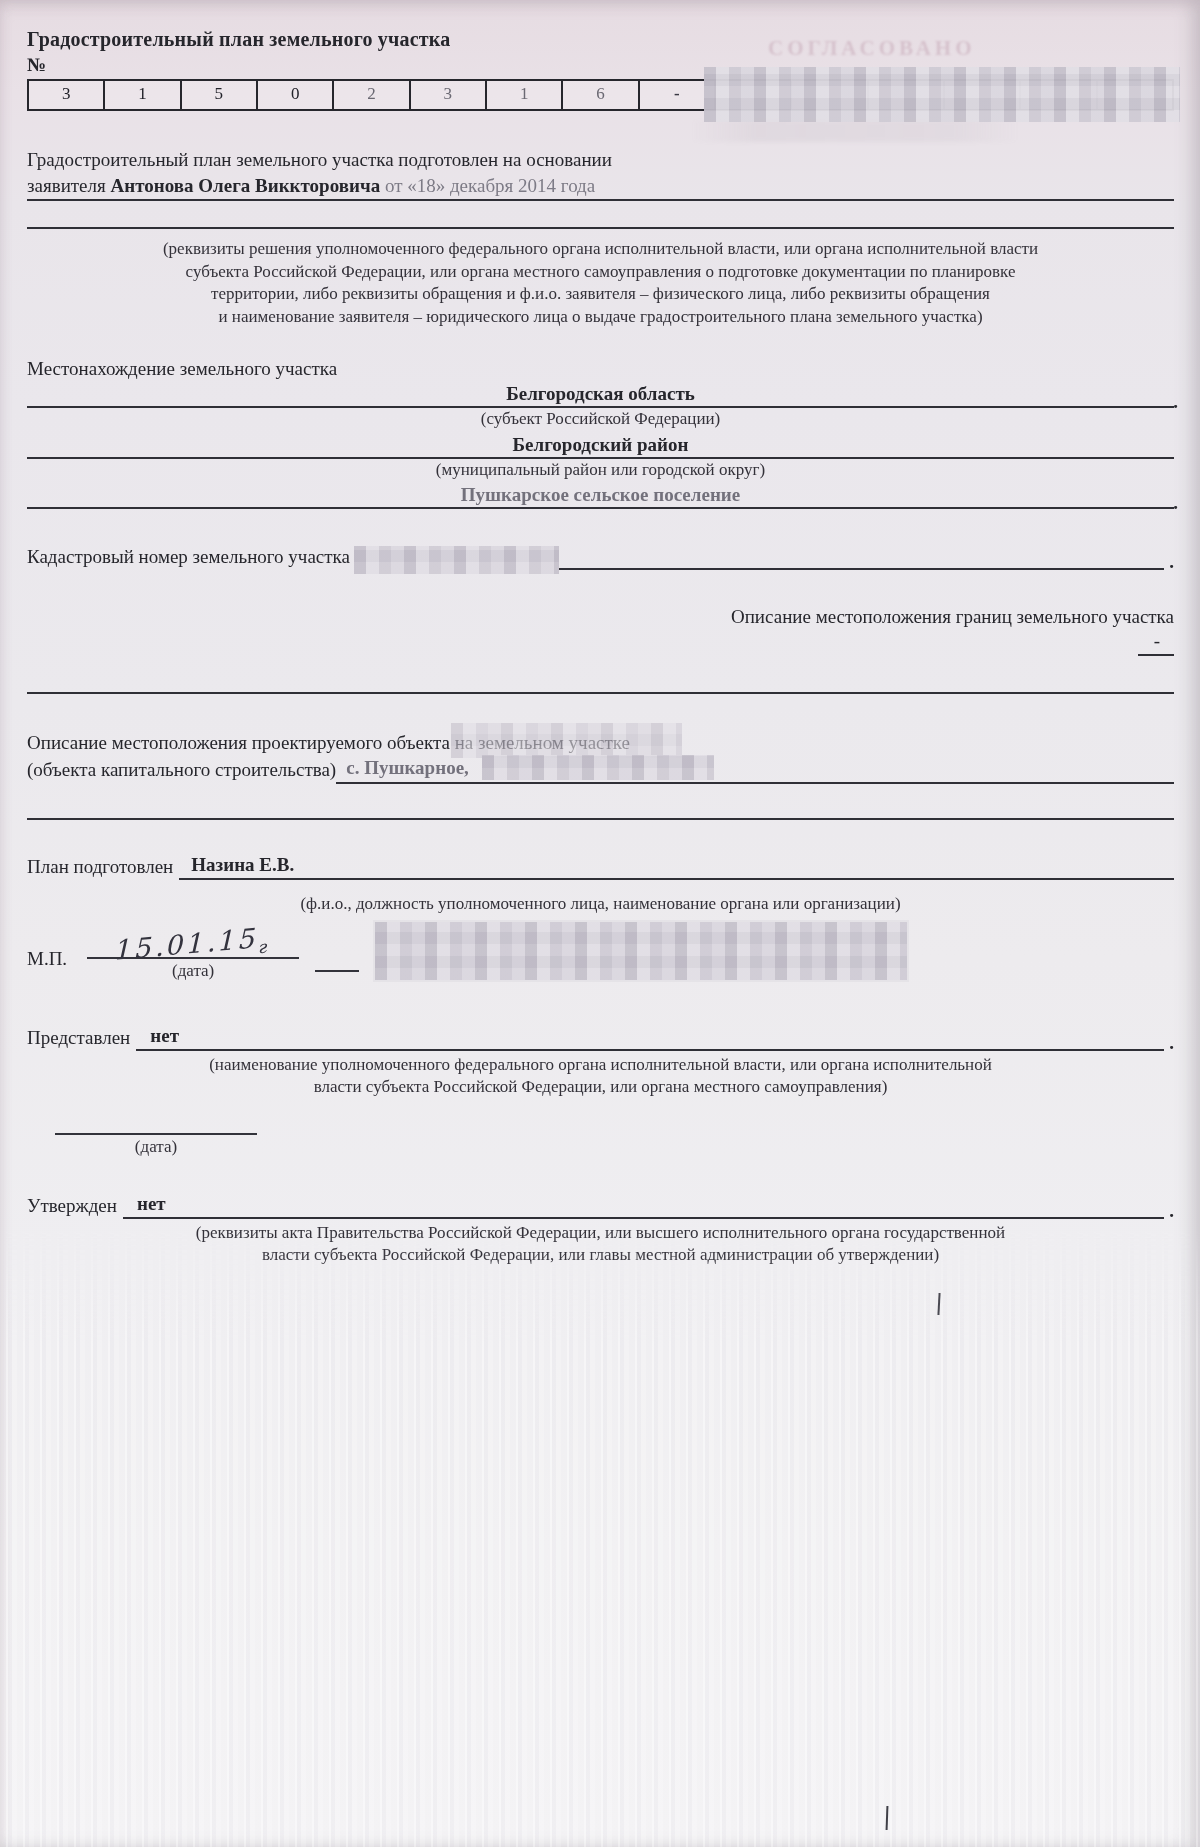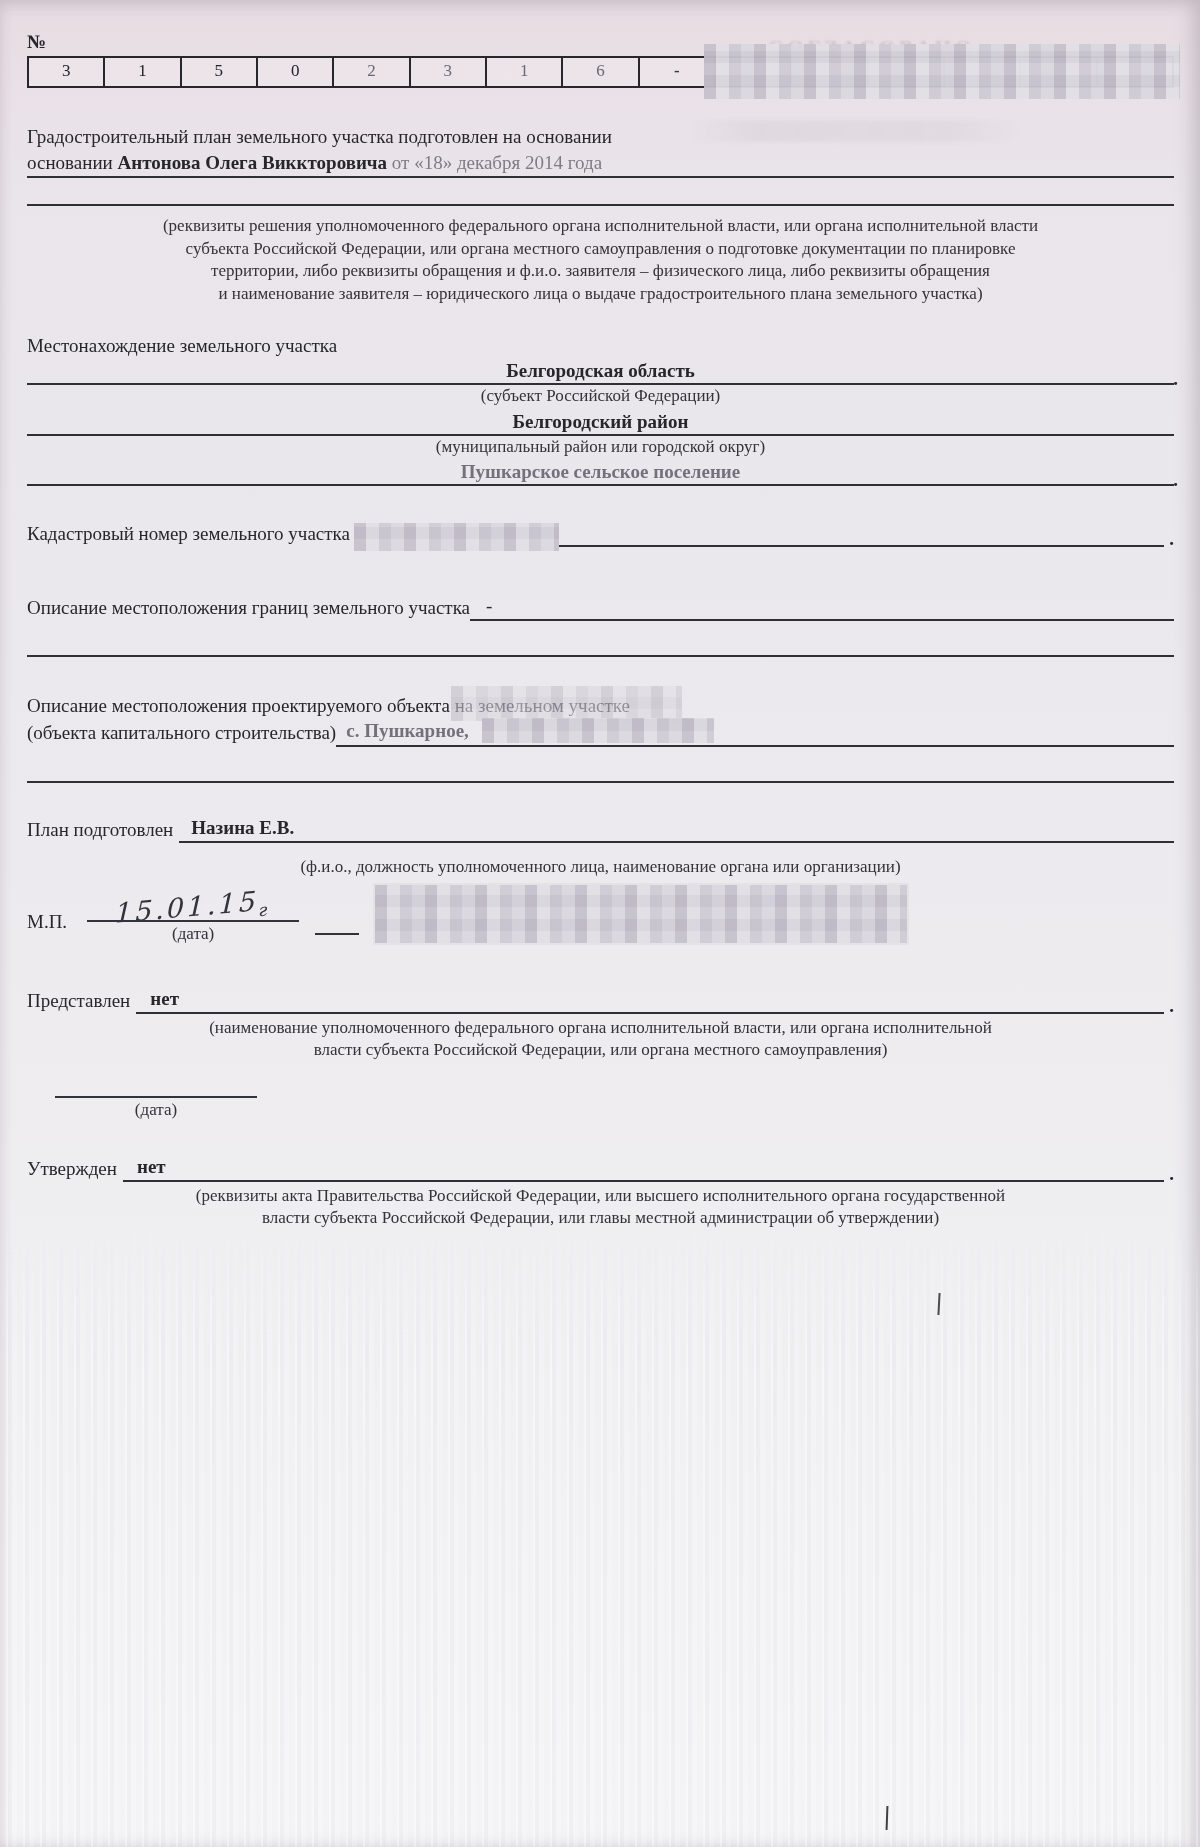--- a/index.html
+++ b/index.html
@@ -74,21 +74,21 @@
            border-bottom:2px solid #2f2f36;margin-top:2px;}
   .val-row .dot-abs{position:absolute;right:-4px;bottom:-8px;font-weight:bold;color:#2a2a30;}
   .bold{font-weight:bold;}
   .gray-val{color:#73717c;font-weight:bold;}
   .frow{display:flex;align-items:flex-end;font-size:19px;}
   .frow .lbl{white-space:nowrap;padding-bottom:2px;}
   .fill{flex:1;}
   .dot{font-weight:bold;margin-left:5px;transform:translateY(3px);}
   .cad-row{margin-top:33px;}
   .cad-blur{width:205px;height:28px;margin-left:4px;transform:translateY(4px);opacity:.92;}
-  .borders-row{margin-top:48px;}
+  .borders-row{margin-top:36px;flex-direction:column;}
   .borders-row .val-dash{padding:0 14px 2px 16px;}
   .hr3{margin-top:34px;border-bottom:2px solid #2f2f36;height:0;}
   .area-row{margin-top:38px;}
   .area-row .uline{padding-left:14px;padding-bottom:2px;}
   .obj{margin-top:36px;font-size:19px;line-height:25px;}
   .rel{position:relative;text-align:center;}
   .obj-blur1{position:absolute;left:-4px;right:-52px;top:-9px;bottom:-5px;opacity:.62;}
   .obj-row .uline{padding-left:10px;padding-bottom:2px;}
   .obj-blur2{display:inline-block;width:232px;height:25px;vertical-align:-6px;margin-left:8px;opacity:.92;}
   .hr4{margin-top:34px;border-bottom:2px solid #2f2f36;height:0;}
@@ -123,20 +123,21 @@
 </style>
 </head>
 <body>
 
 <div class="page">
   <div class="ghost">СОГЛАСОВАНО</div>
   <div class="ghost-smudge"></div>
 
   <div class="content">
 
+    <h1 class="title">Градостроительный план земельного участка</h1>
     <div class="num-label">№</div>
 
     <div class="table-wrap">
       <div class="ntable">
         <span class="ncell">3</span>
         <span class="ncell">1</span>
         <span class="ncell">5</span>
         <span class="ncell">0</span>
         <span class="ncell">2</span>
         <span class="ncell">3</span>
@@ -149,21 +150,21 @@
         <span class="ncell"></span>
         <span class="ncell"></span>
         <span class="ncell"></span>
       </div>
       <div class="pix table-blur"></div>
     </div>
 
     <div class="intro">
       <div>Градостроительный план земельного участка подготовлен на основании</div>
       <div class="uline-full">
-        <span>основании</span>
+        <span>заявителя</span>
         <span class="name">Антонова Олега Виккторовича</span>
         <span class="faded">от «18» декабря 2014 года</span>
       </div>
     </div>
 
     <div class="hr2"></div>
 
     <div class="note basis-note">
       <div>(реквизиты решения уполномоченного федерального органа исполнительной власти, или органа исполнительной власти</div>
       <div>субъекта Российской Федерации, или органа местного самоуправления о подготовке документации по планировке</div>

